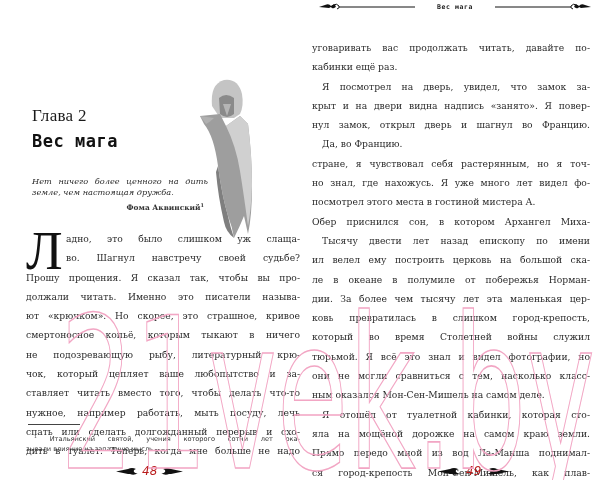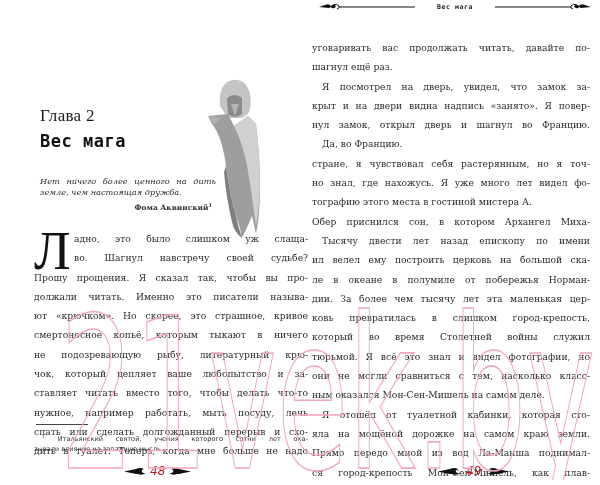--- a/index.html
+++ b/index.html
@@ -4,21 +4,21 @@
 <style>
   html, body { margin: 0; padding: 0; }
   body {
     width: 600px; height: 485px; overflow: hidden;
     background: #ffffff; position: relative;
     font-family: "DejaVu Serif", "Liberation Serif", serif;
     color: #2a2a2a;
   }
   .spread { position: absolute; left: 0; top: 0; width: 600px; height: 485px; }
   .page { position: absolute; top: 0; height: 485px; }
-  .page-left { left: 12px; width: 300px; }
+  .page-left { left: 4px; width: 300px; }
   .page-right { left: 300px; width: 300px; }
 
   
   .running-header {
     position: absolute; top: 0; left: 10px; width: 290px; height: 14px;
     display: flex; align-items: center; justify-content: center;
   }
   .rh-orn { width: 96px; height: 10px; }
   .rh-title {
     font-family: "DejaVu Sans Mono", "Liberation Mono", monospace;
@@ -157,28 +157,28 @@
       <span class="rh-title">Вес мага</span>
       <svg class="rh-orn" viewBox="0 0 96 10">
         <line x1="0" y1="5" x2="76" y2="5" stroke="#111" stroke-width="1"></line>
         <path d="M82 3 Q78 1 76 4 Q75 6 78 7" stroke="#111" fill="none" stroke-width="1"></path>
         <path d="M96 5 L90 3 Q86 1 84 4 Q82 2 80 3 Q78 5 81 6 Q83 7 84 5 L86 6 Z" fill="#111"></path>
       </svg>
     </div>
 
     <div class="text-block" style="left:12px; top:38px; width:278px;">
       <span class="line">уговаривать вас продолжать читать, давайте по-</span>
-      <span class="line last">шагнул ещё раз.</span>
+      <span class="line last">кабинки ещё раз.</span>
       <span class="line indent">Я посмотрел на дверь, увидел, что замок за-</span>
       <span class="line">крыт и на двери видна надпись «занято». Я повер-</span>
       <span class="line">нул замок, открыл дверь и шагнул во Францию.</span>
       <span class="line indent last">Да, во Францию.</span>
       <span class="line">стране, я чувствовал себя растерянным, но я точ-</span>
       <span class="line">но знал, где нахожусь. Я уже много лет видел фо-</span>
-      <span class="line last">тографию этого места в гостиной мистера А.</span>
+      <span class="line last">посмотрел этого места в гостиной мистера А.</span>
       <span class="line">Обер приснился сон, в котором Архангел Миха-</span>
       <span class="line indent">Тысячу двести лет назад епископу по имени</span>
       <span class="line">ил велел ему построить церковь на большой ска-</span>
       <span class="line">ле в океане в полумиле от побережья Норман-</span>
       <span class="line">дии. За более чем тысячу лет эта маленькая цер-</span>
       <span class="line">ковь превратилась в слишком город-крепость,</span>
       <span class="line">который во время Столетней войны служил</span>
       <span class="line">тюрьмой. Я всё это знал и видел фотографии, но</span>
       <span class="line">они не могли сравниться с тем, насколько класс-</span>
       <span class="line last">ным оказался Мон-Сен-Мишель на самом деле.</span>

